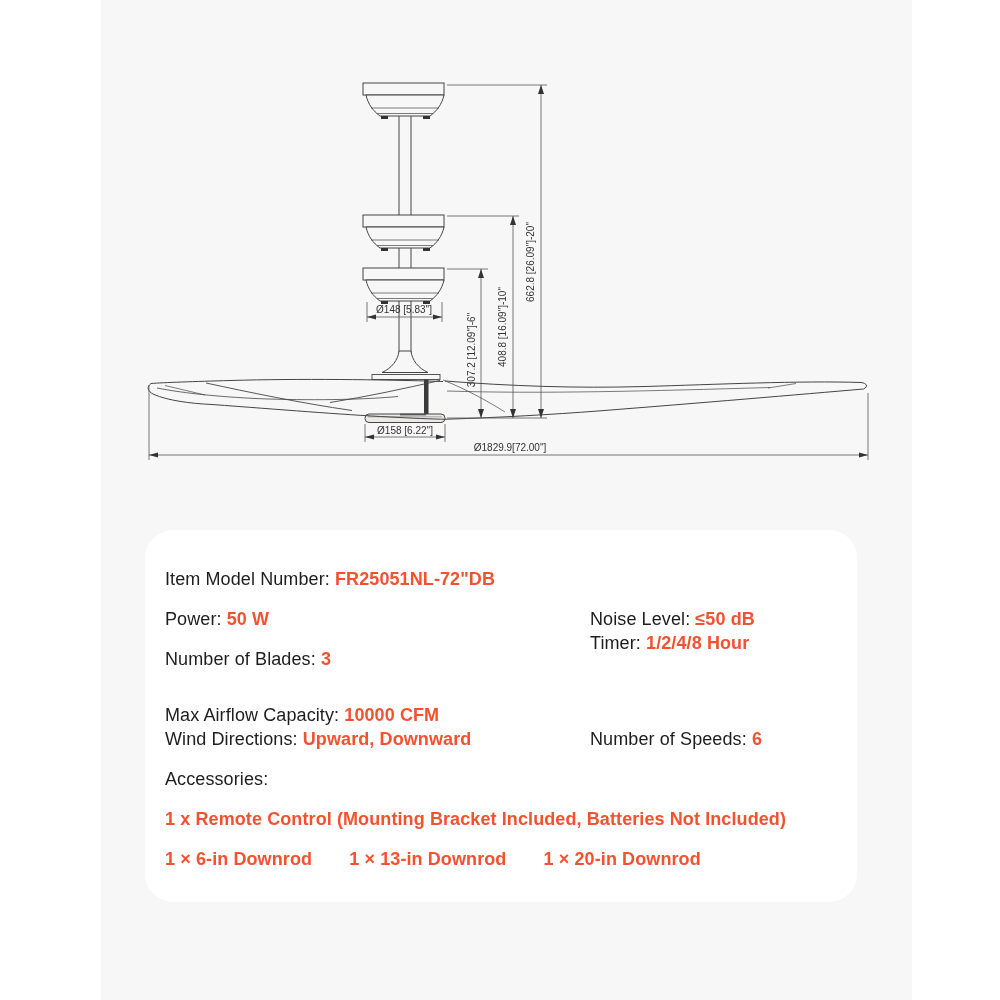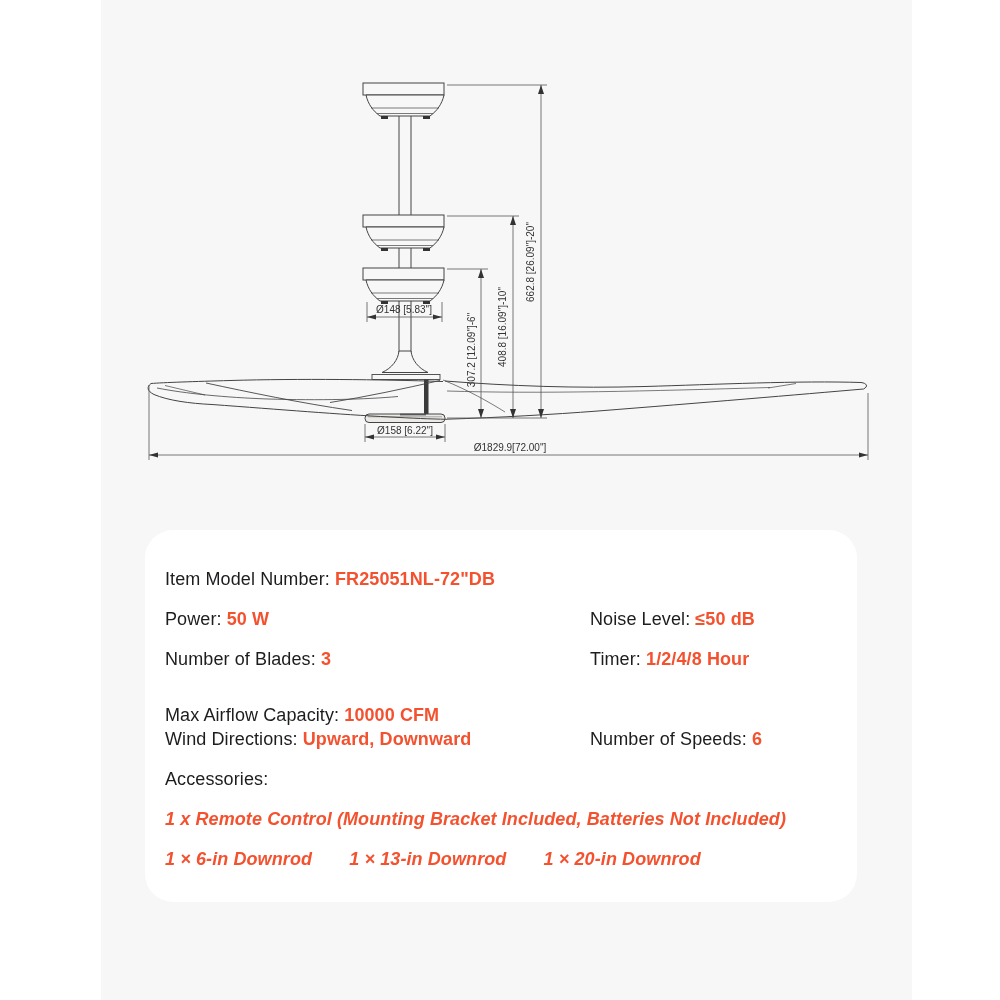--- a/index.html
+++ b/index.html
@@ -18,21 +18,21 @@
     position:absolute;left:145px;top:530px;width:712px;height:372px;
     background:#ffffff;border-radius:28px;
   }
   .row{
     position:absolute;height:22px;line-height:22px;white-space:nowrap;
     font-size:18px;color:#1d1d1f;letter-spacing:.1px;
   }
   .col-l{left:20px;}
   .col-r{left:445px;}
   .val{color:#f4512f;font-weight:600;}
-  .acc{color:#f4512f;font-weight:700;font-style:italic;}
+  .acc{color:#f4512f;font-weight:700;}
   .acc .item{margin-right:32px;text-align:center;}
   svg text{
     font-family:"Liberation Sans", sans-serif;
     font-size:10px;fill:#333;
   }
 </style>
 </head>
 <body>
 
 <div class="panel"></div>
@@ -146,21 +146,21 @@
   <div class="row col-l" style="top:198px">
     <span class="lbl">Wind Directions: </span><span class="val">Upward, Downward</span>
   </div>
   <div class="row col-l" style="top:238px">
     <span class="lbl">Accessories:</span>
   </div>
 
   <div class="row col-r" style="top:78px">
     <span class="lbl">Noise Level: </span><span class="val">≤50 dB</span>
   </div>
-  <div class="row col-r" style="top:118px">
+  <div class="row col-r" style="top:102px">
     <span class="lbl">Timer: </span><span class="val">1/2/4/8 Hour</span>
   </div>
   <div class="row col-r" style="top:198px">
     <span class="lbl">Number of Speeds: </span><span class="val">6</span>
   </div>
 
   <div class="row col-l acc" style="top:278px">
     <span>1 x Remote Control (Mounting Bracket Included, Batteries Not Included)</span>
   </div>
   <div class="row col-l acc" style="top:318px">

